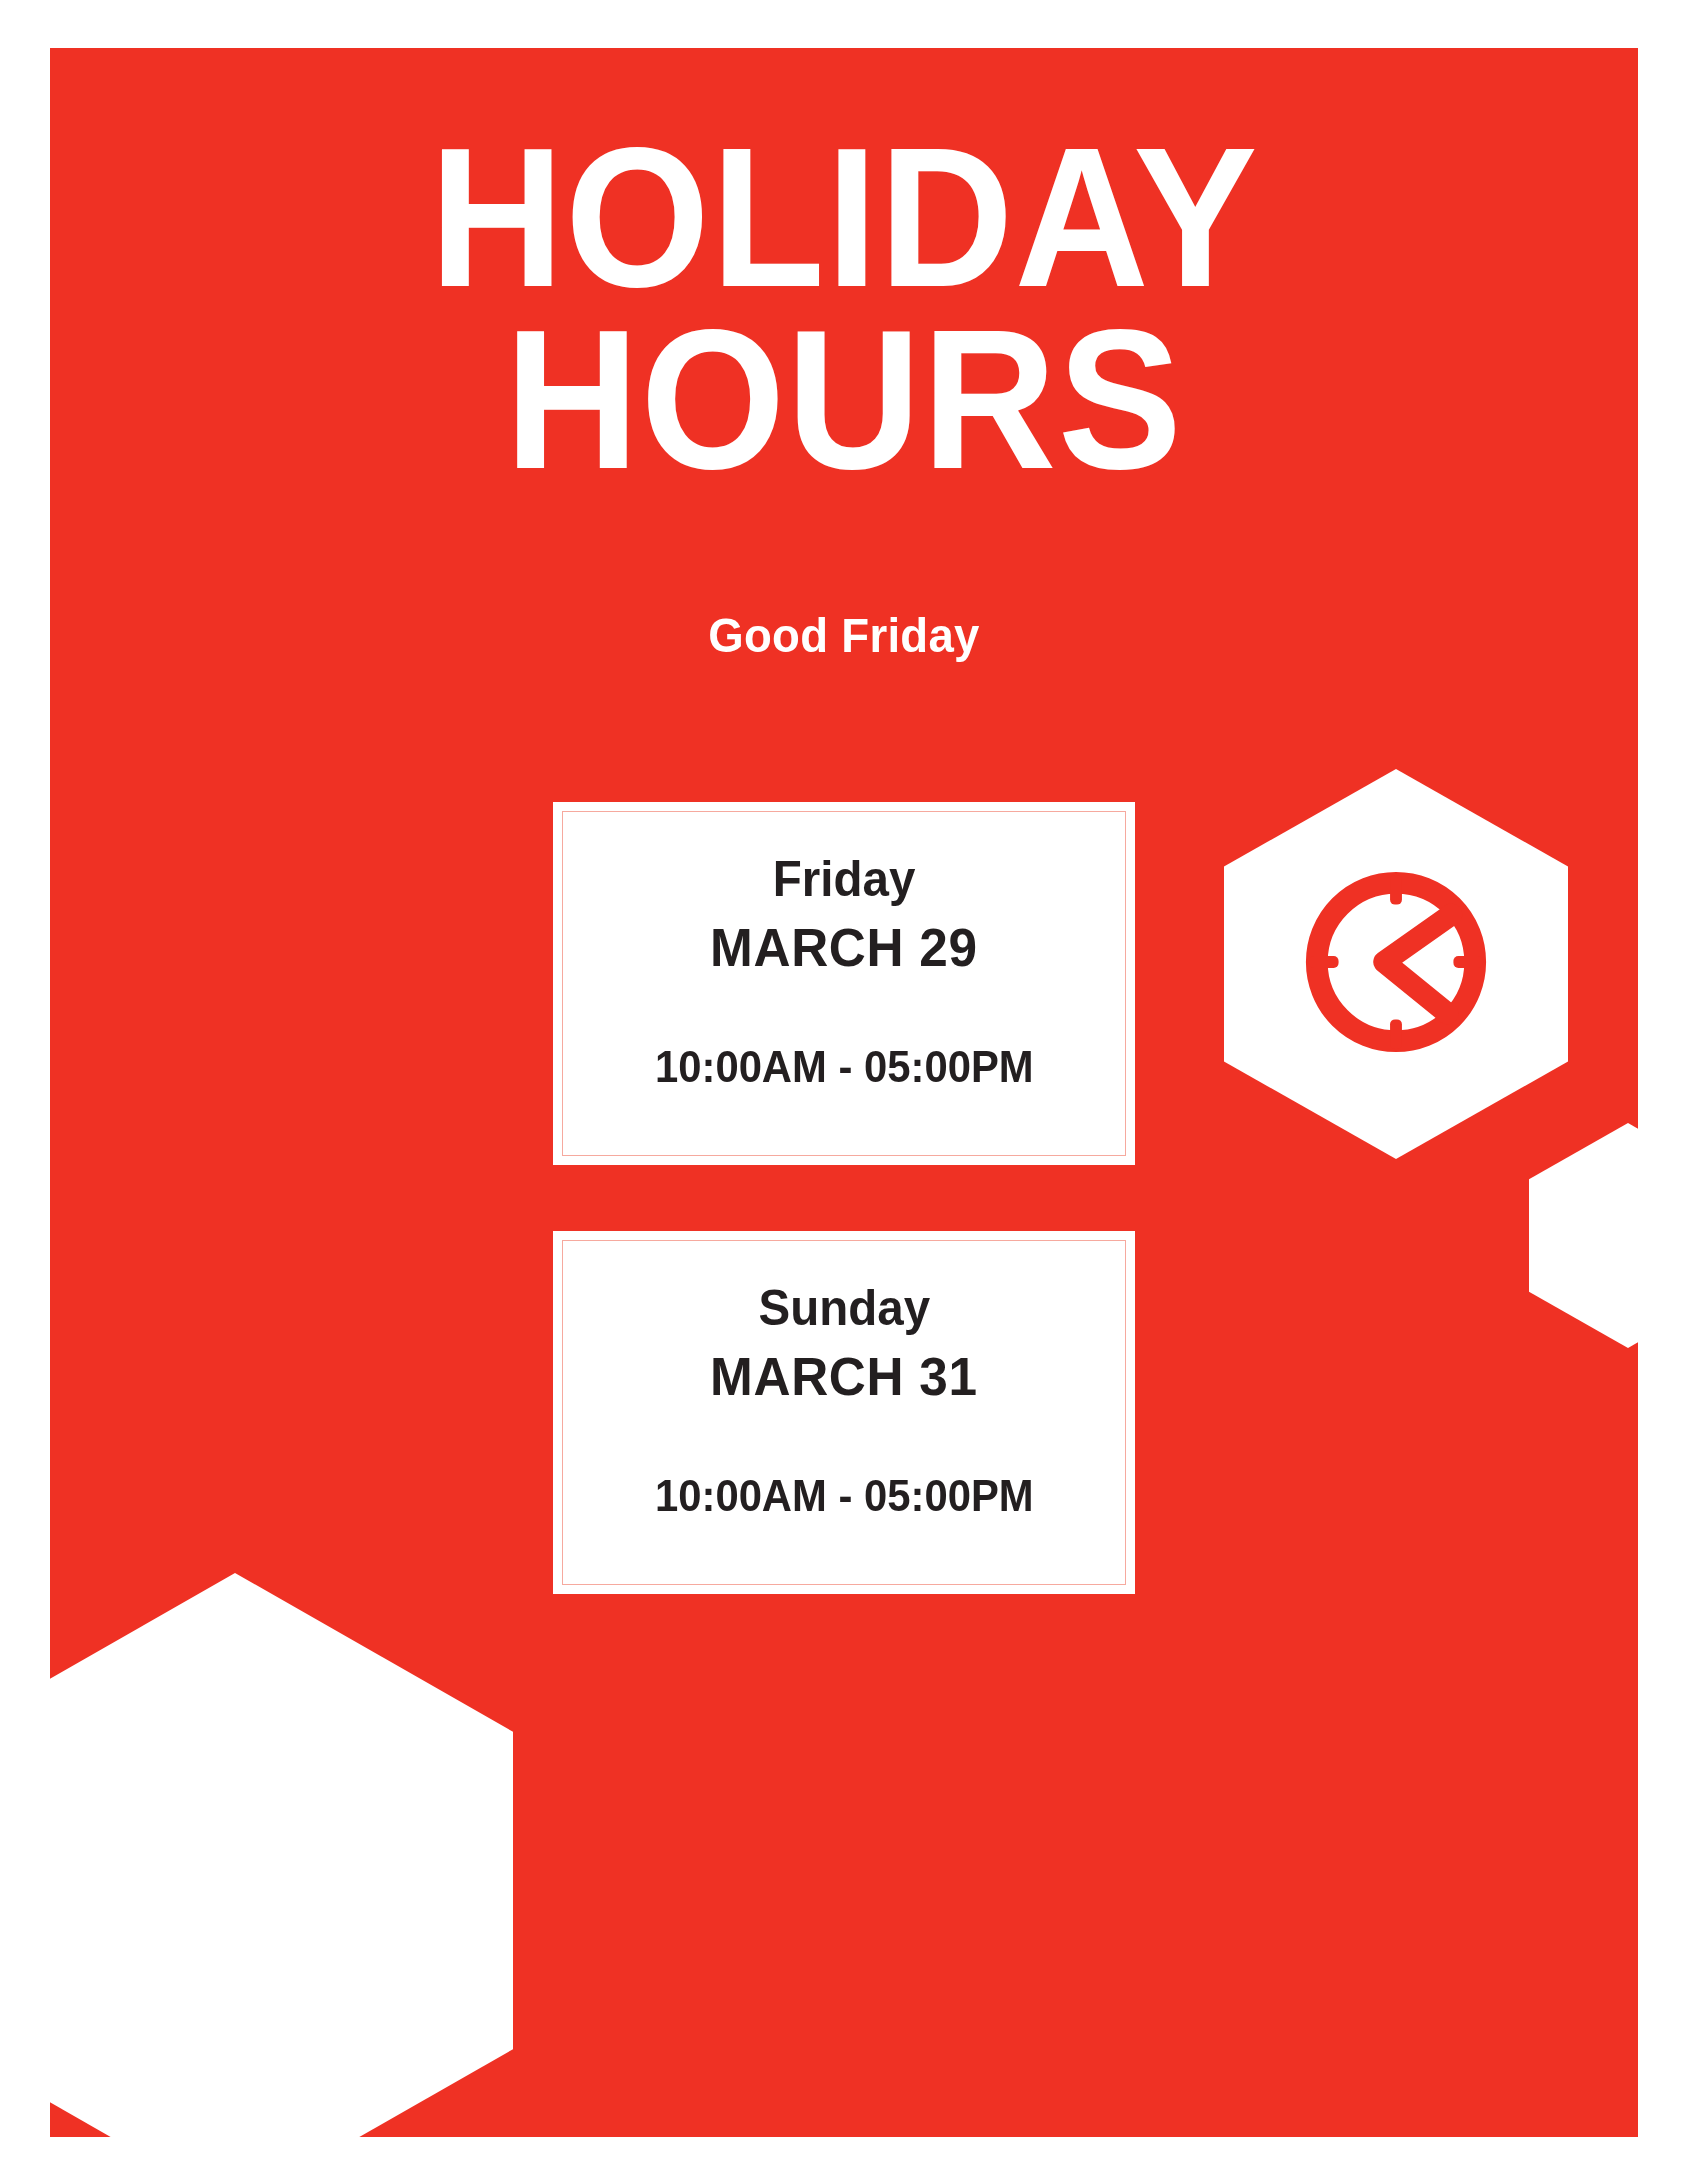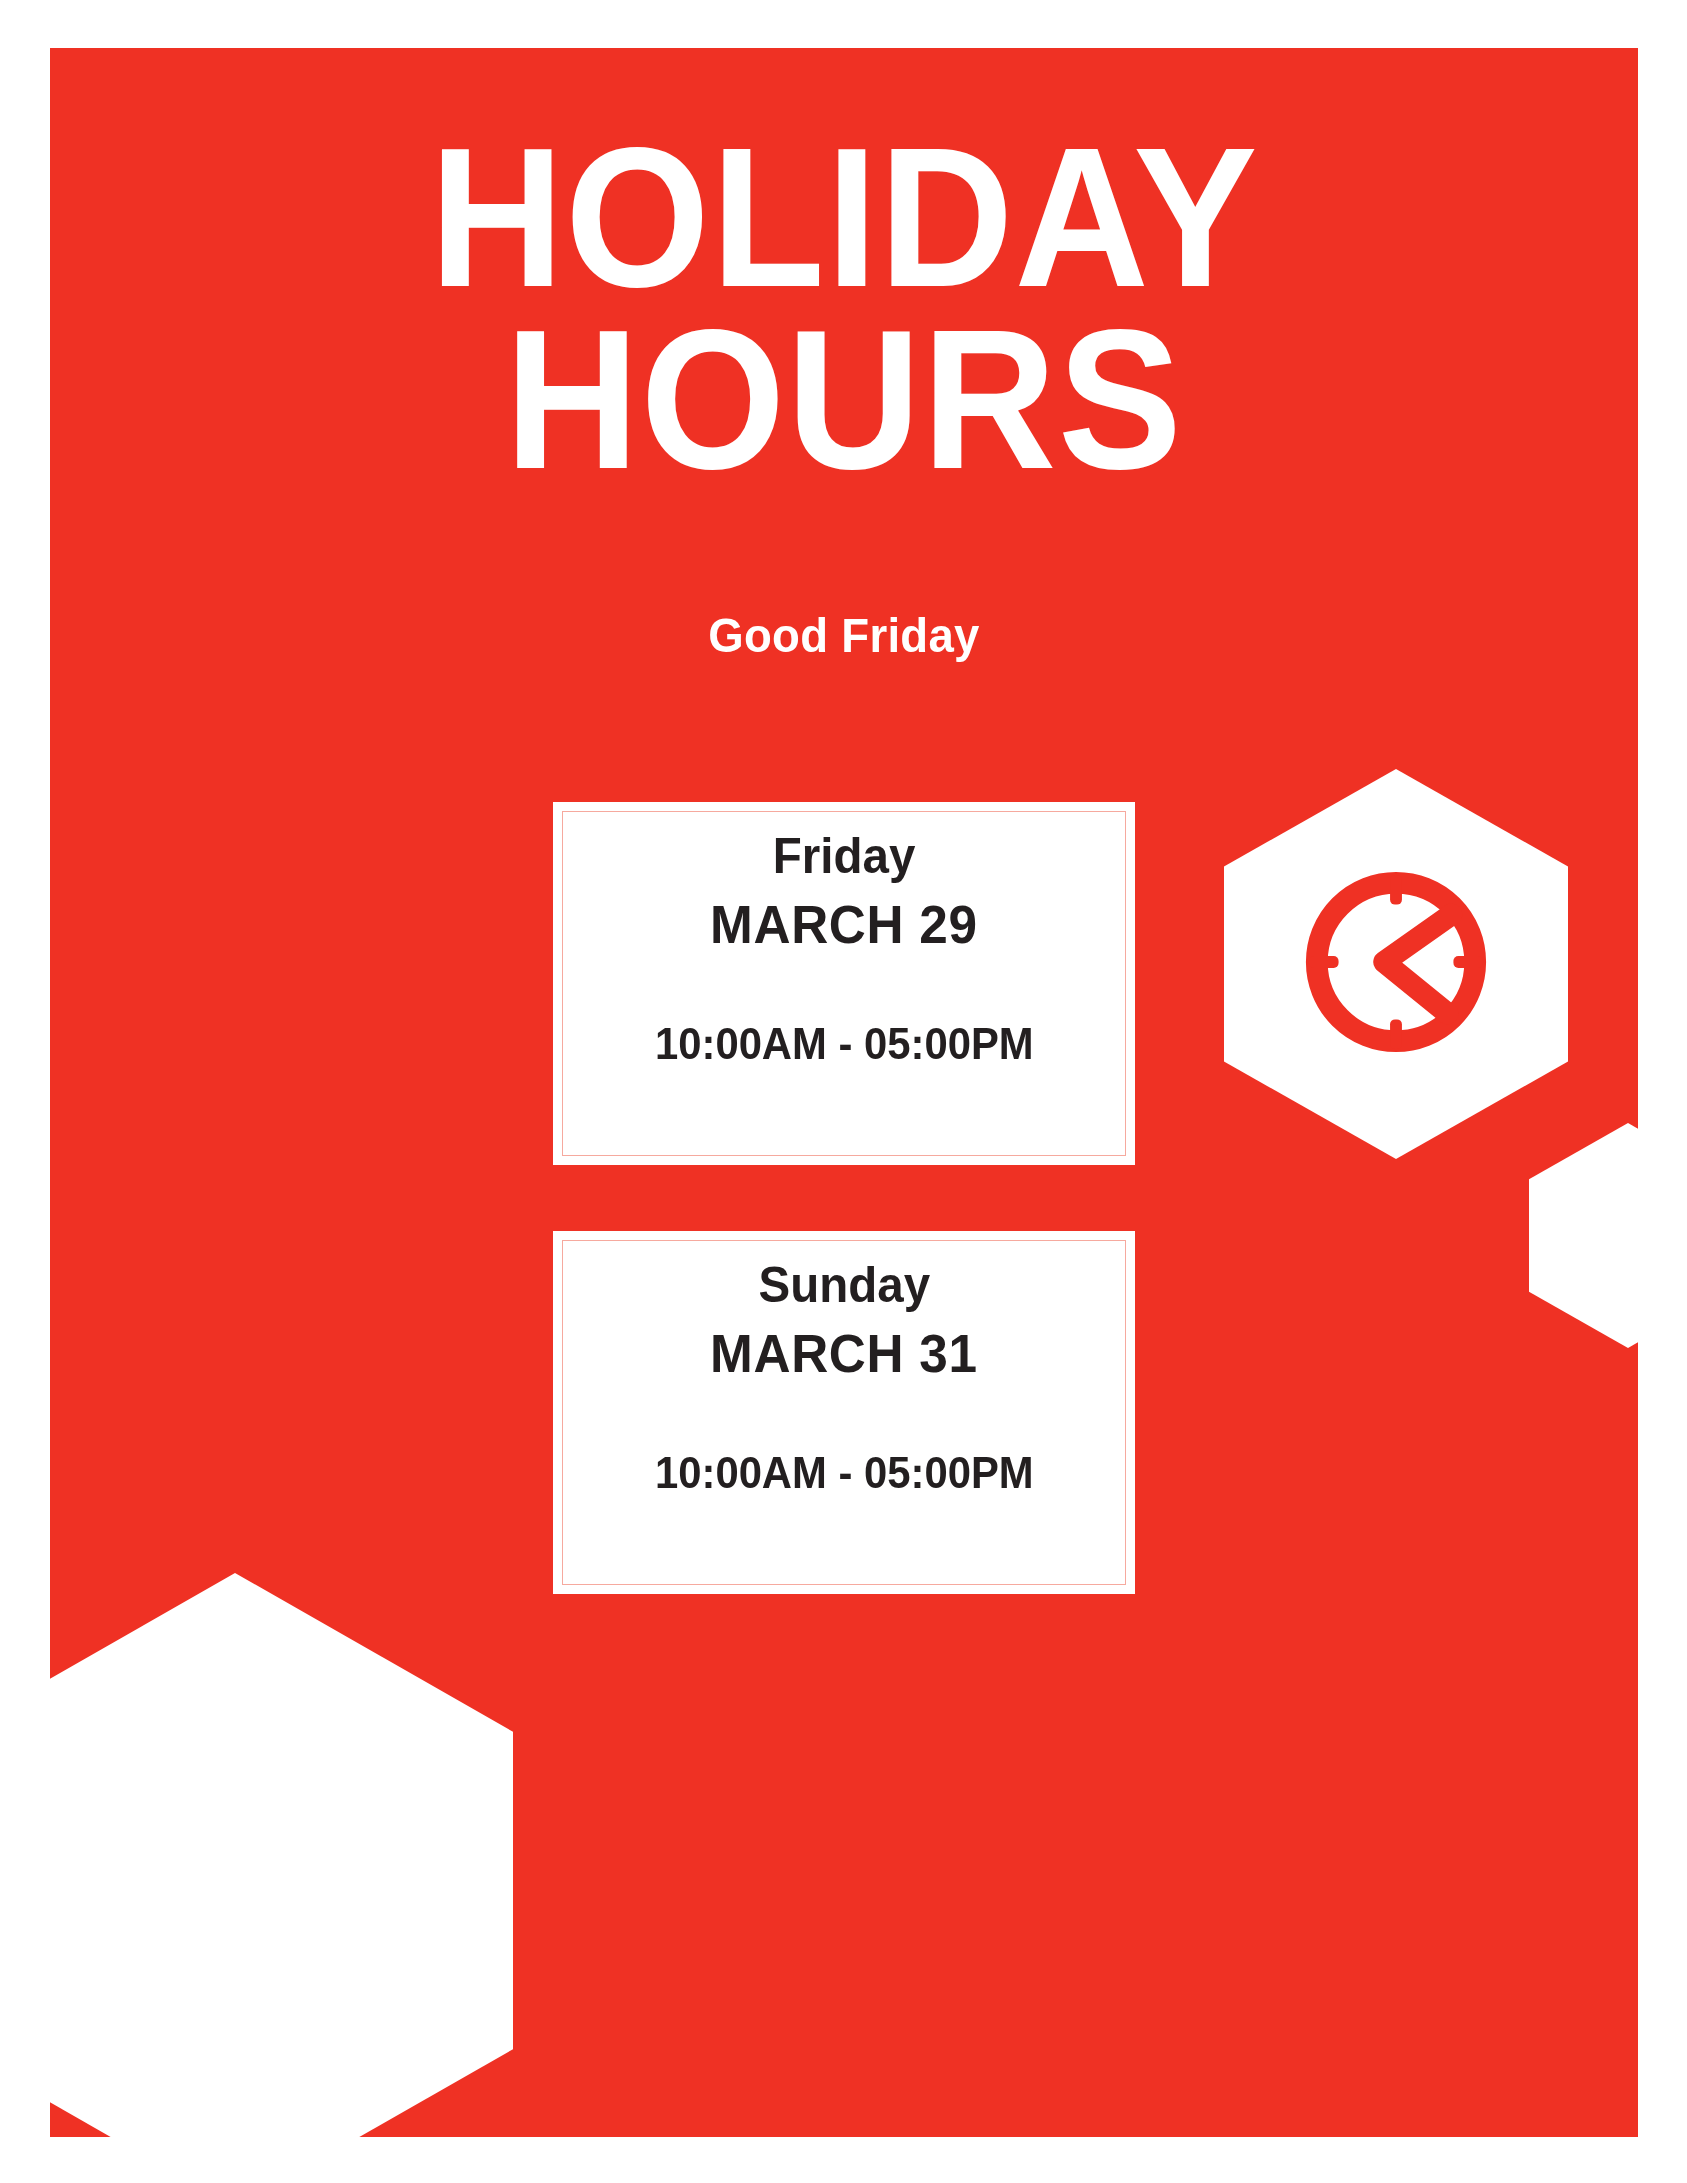--- a/index.html
+++ b/index.html
@@ -129,21 +129,21 @@
     bottom: 8.6px;
     border: 1.3px solid #F6A99E;
     pointer-events: none;
   }
   .card-text {
     position: relative;
     height: 100%;
     display: flex;
     flex-direction: column;
     align-items: center;
-    padding-top: 27px;
+    padding-top: 50px;
     box-sizing: border-box;
     color: #231F20;
   }
   .day-name {
     font-weight: 700;
     font-size: 50px;
     line-height: 1.08;
     letter-spacing: 0px;
     transform: scaleX(0.95);
     transform-origin: center;

